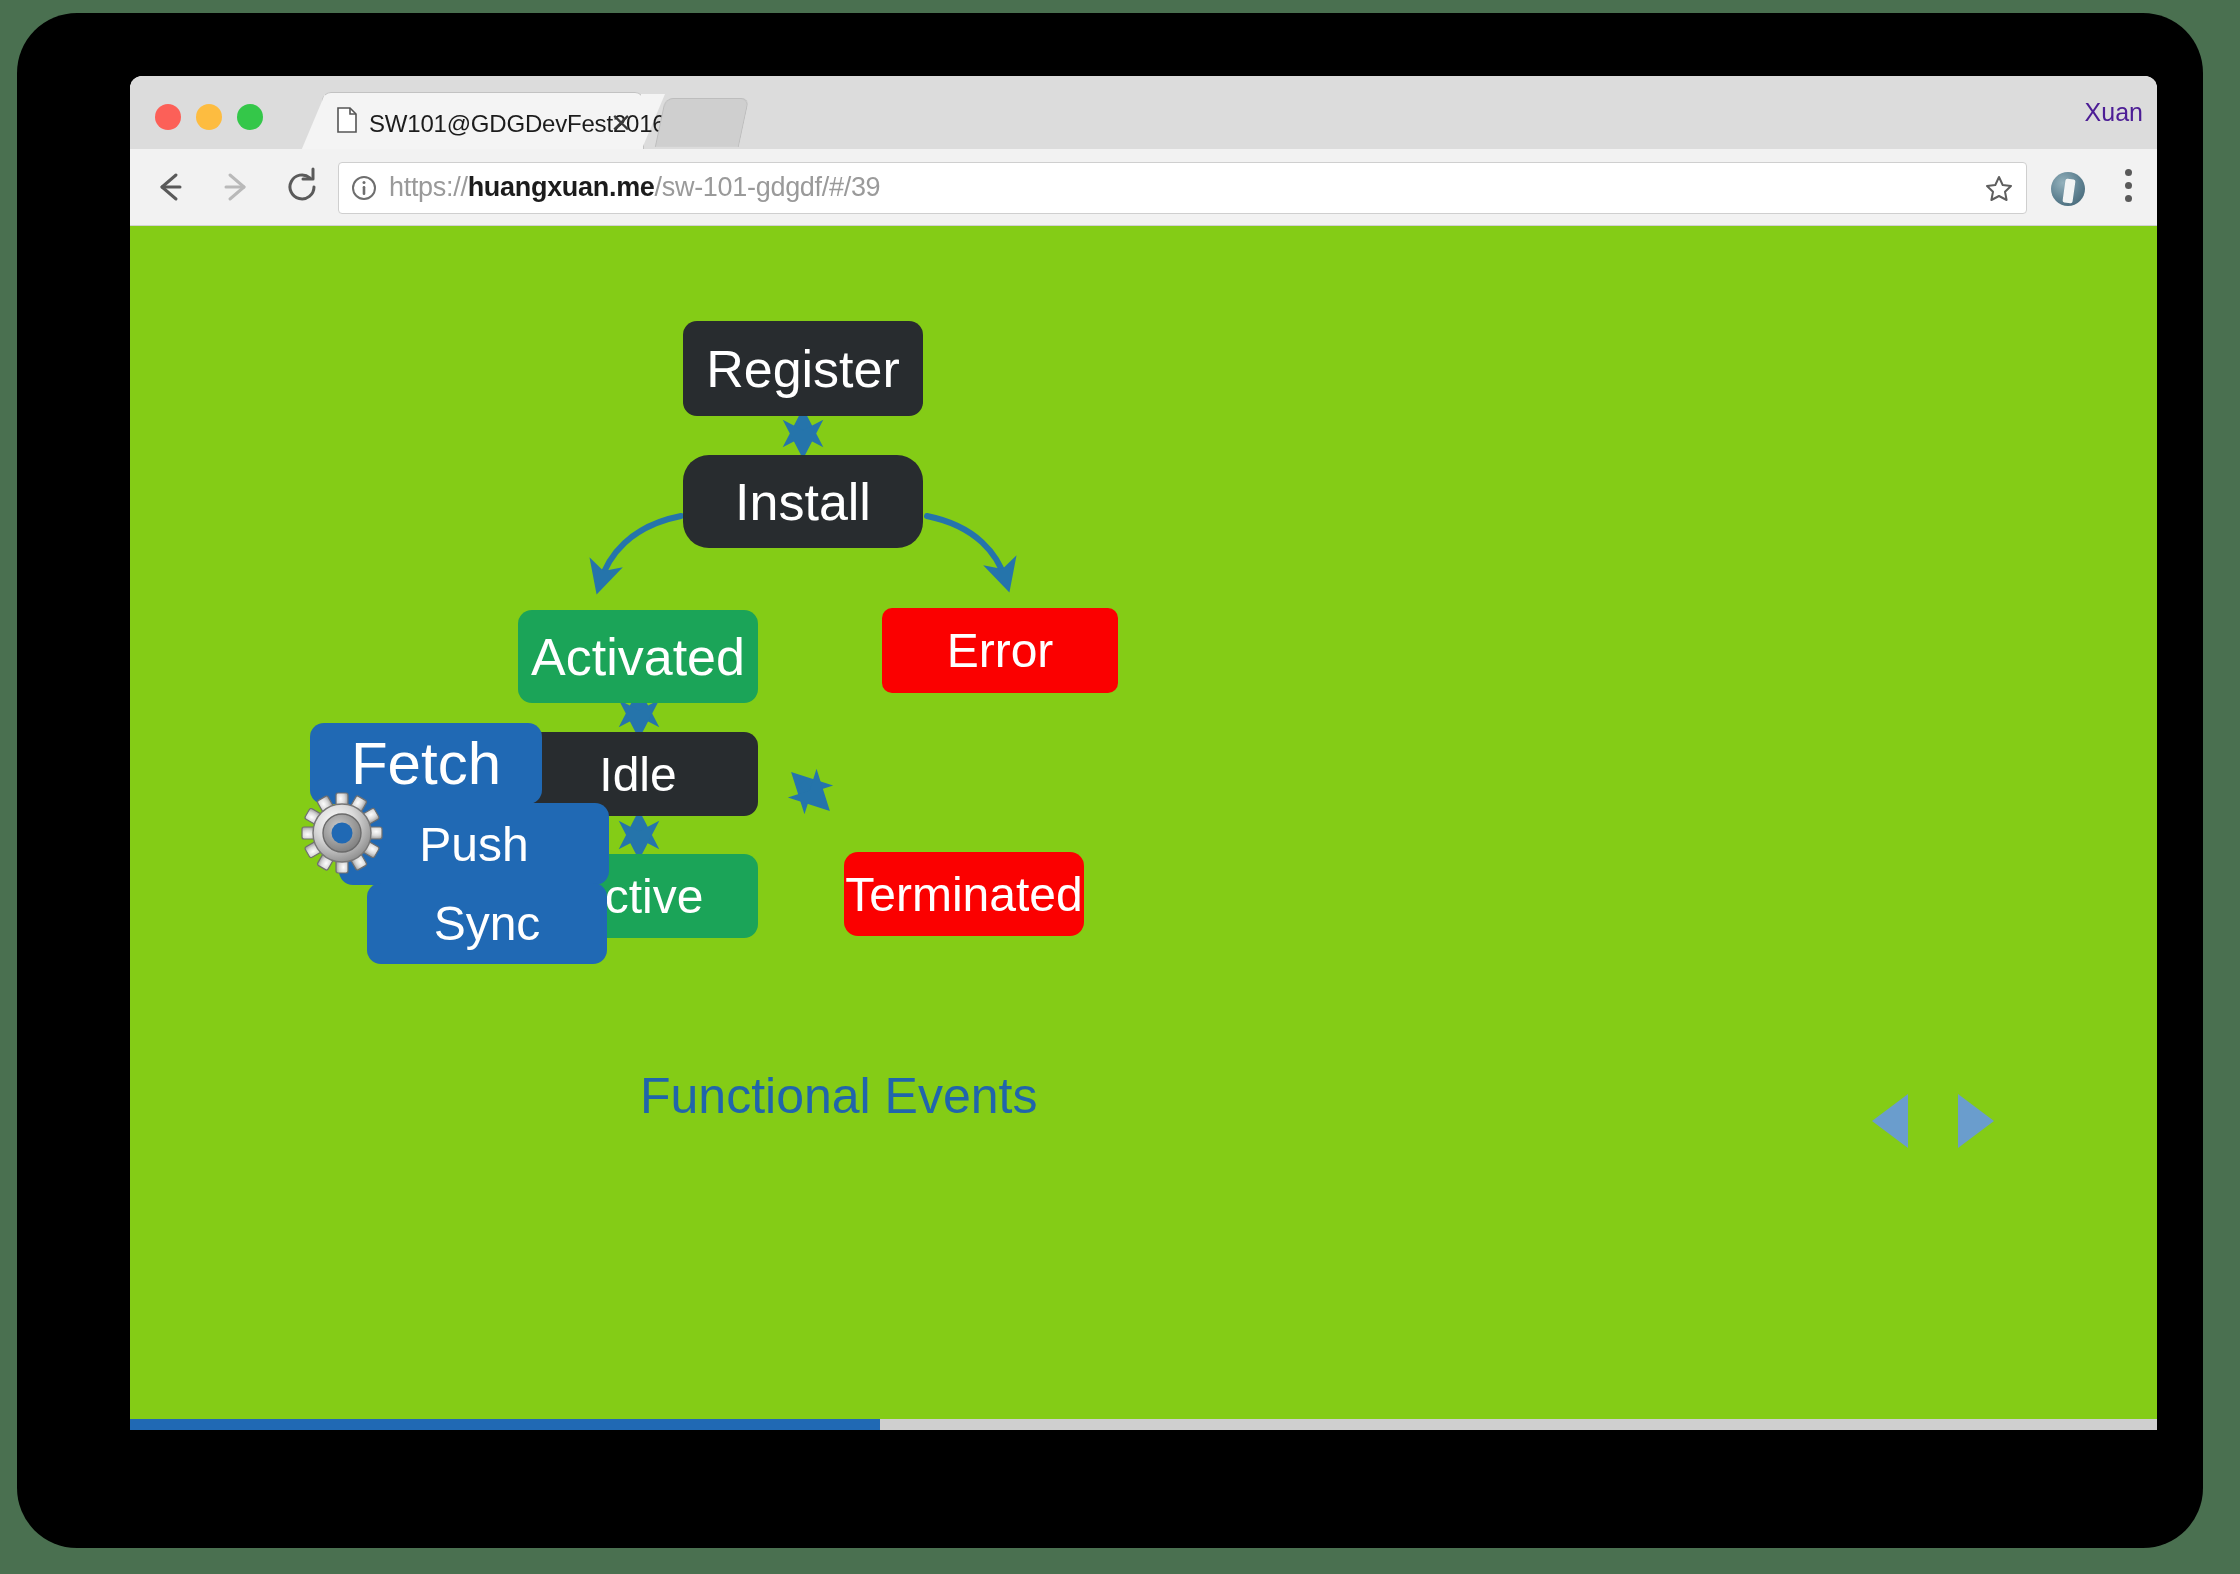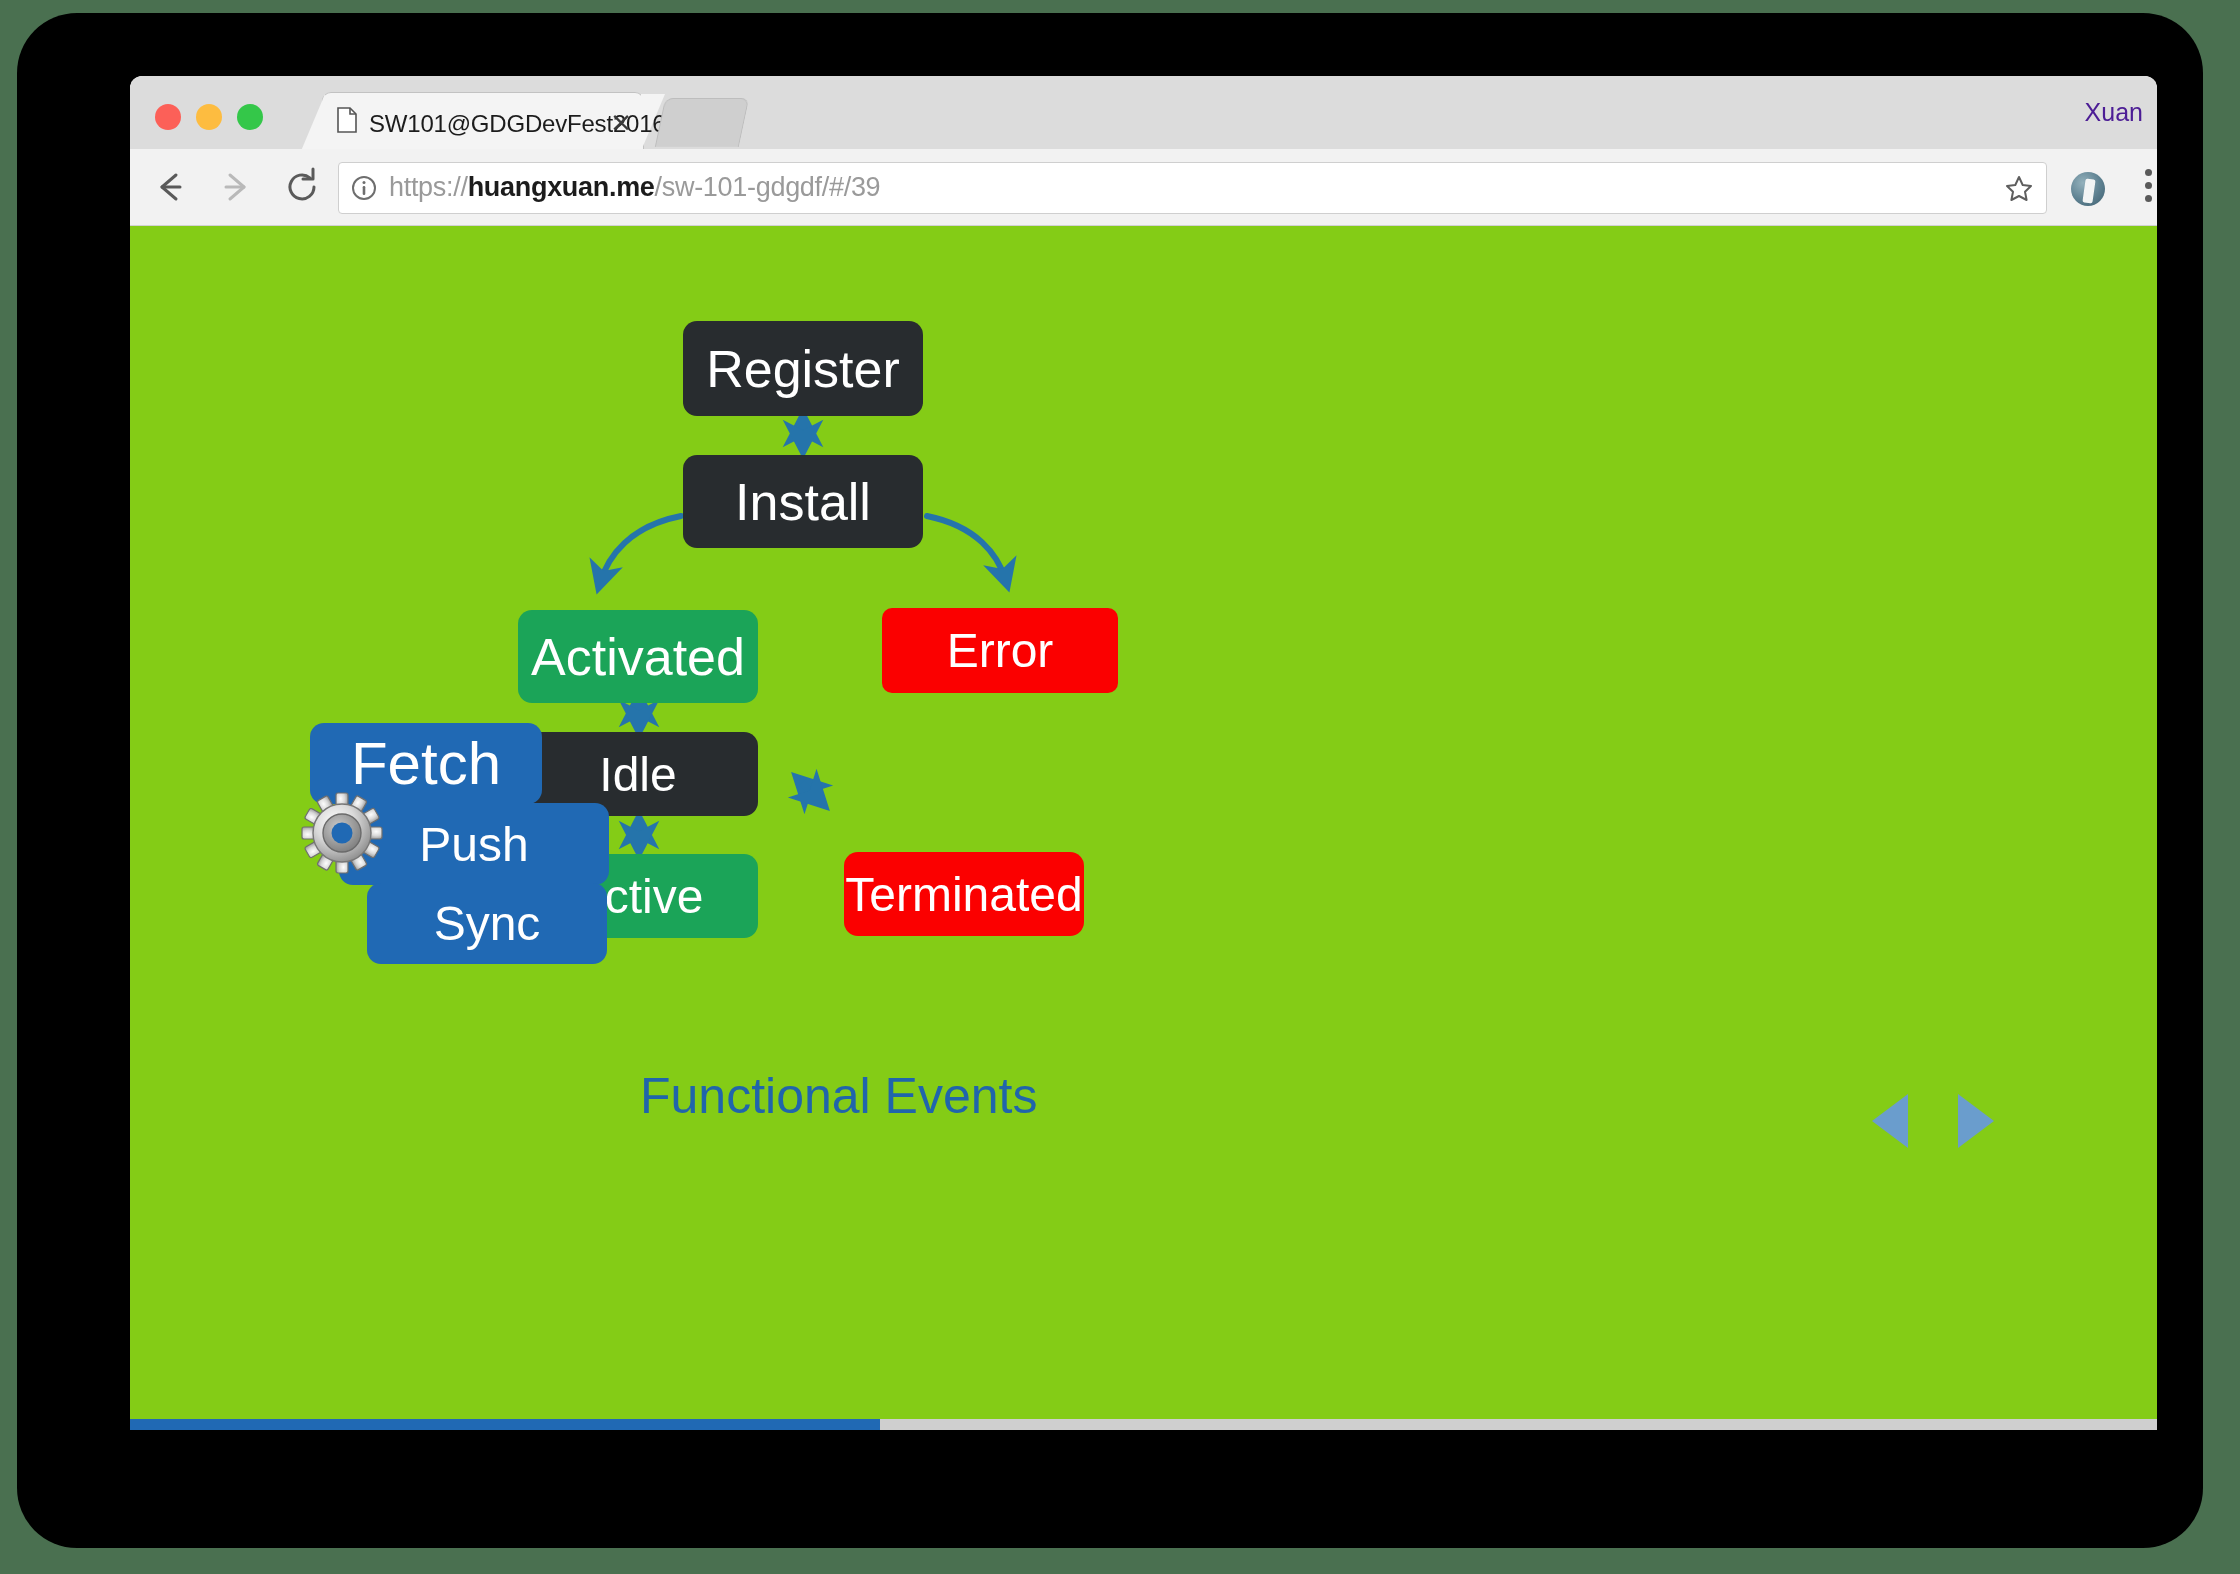--- a/index.html
+++ b/index.html
@@ -141,21 +141,20 @@
   }
 
   
   .toolbar {
     position: absolute;
     left: 0; top: 73px;
     width: 100%;
     height: 76px;
     background: #f2f2f2;
     border-bottom: 1px solid #d2d2d2;
-    padding-left: 20px;
   }
   .nav-btn {
     position: absolute;
     top: 16px;
     width: 44px; height: 44px;
     color: #5a5a5a;
   }
   .nav-back    { left: 18px; }
   .nav-fwd     { left: 84px; color: #b9b9b9; }
   .nav-reload  { left: 150px; }
@@ -242,21 +241,21 @@
     white-space: nowrap;
   }
   .node.dark   { background: #282c2f; border-radius: 14px; }
   .node.green  { background: #1ba458; border-radius: 14px; }
   .node.red    { background: #fb0000; border-radius: 10px; margin-left: 37px; }
   .node.redr   { background: #fb0000; border-radius: 14px; }
   .node.blue   { background: #2069b4; border-radius: 14px; }
 
   
   #n-register   { left: 553px; top: 95px;  width: 240px; height: 95px;  font-size: 52px; }
-  #n-install    { left: 553px; top: 229px; width: 240px; height: 93px;  font-size: 52px; }
+  #n-install    { left: 553px; top: 229px; width: 240px; height: 93px;  font-size: 52px; border-radius: 26px; }
   #n-activated  { left: 388px; top: 384px; width: 240px; height: 93px;  font-size: 52px; }
   #n-error      { left: 715px; top: 382px; width: 236px; height: 85px;  font-size: 48px; }
   #n-idle       { left: 388px; top: 506px; width: 240px; height: 84px;  font-size: 48px; }
   #n-active     { left: 388px; top: 628px; width: 240px; height: 84px;  font-size: 48px; }
   #n-terminated { left: 714px; top: 626px; width: 240px; height: 84px;  font-size: 48px; }
 
   #n-fetch { left: 180px; top: 497px; width: 232px; height: 81px; font-size: 60px; z-index: 6; }
   #n-push  { left: 209px; top: 577px; width: 270px; height: 82px; font-size: 48px; z-index: 6; text-align: center; }
   #n-sync  { left: 237px; top: 657px; width: 240px; height: 81px; font-size: 48px; z-index: 6; }
 

